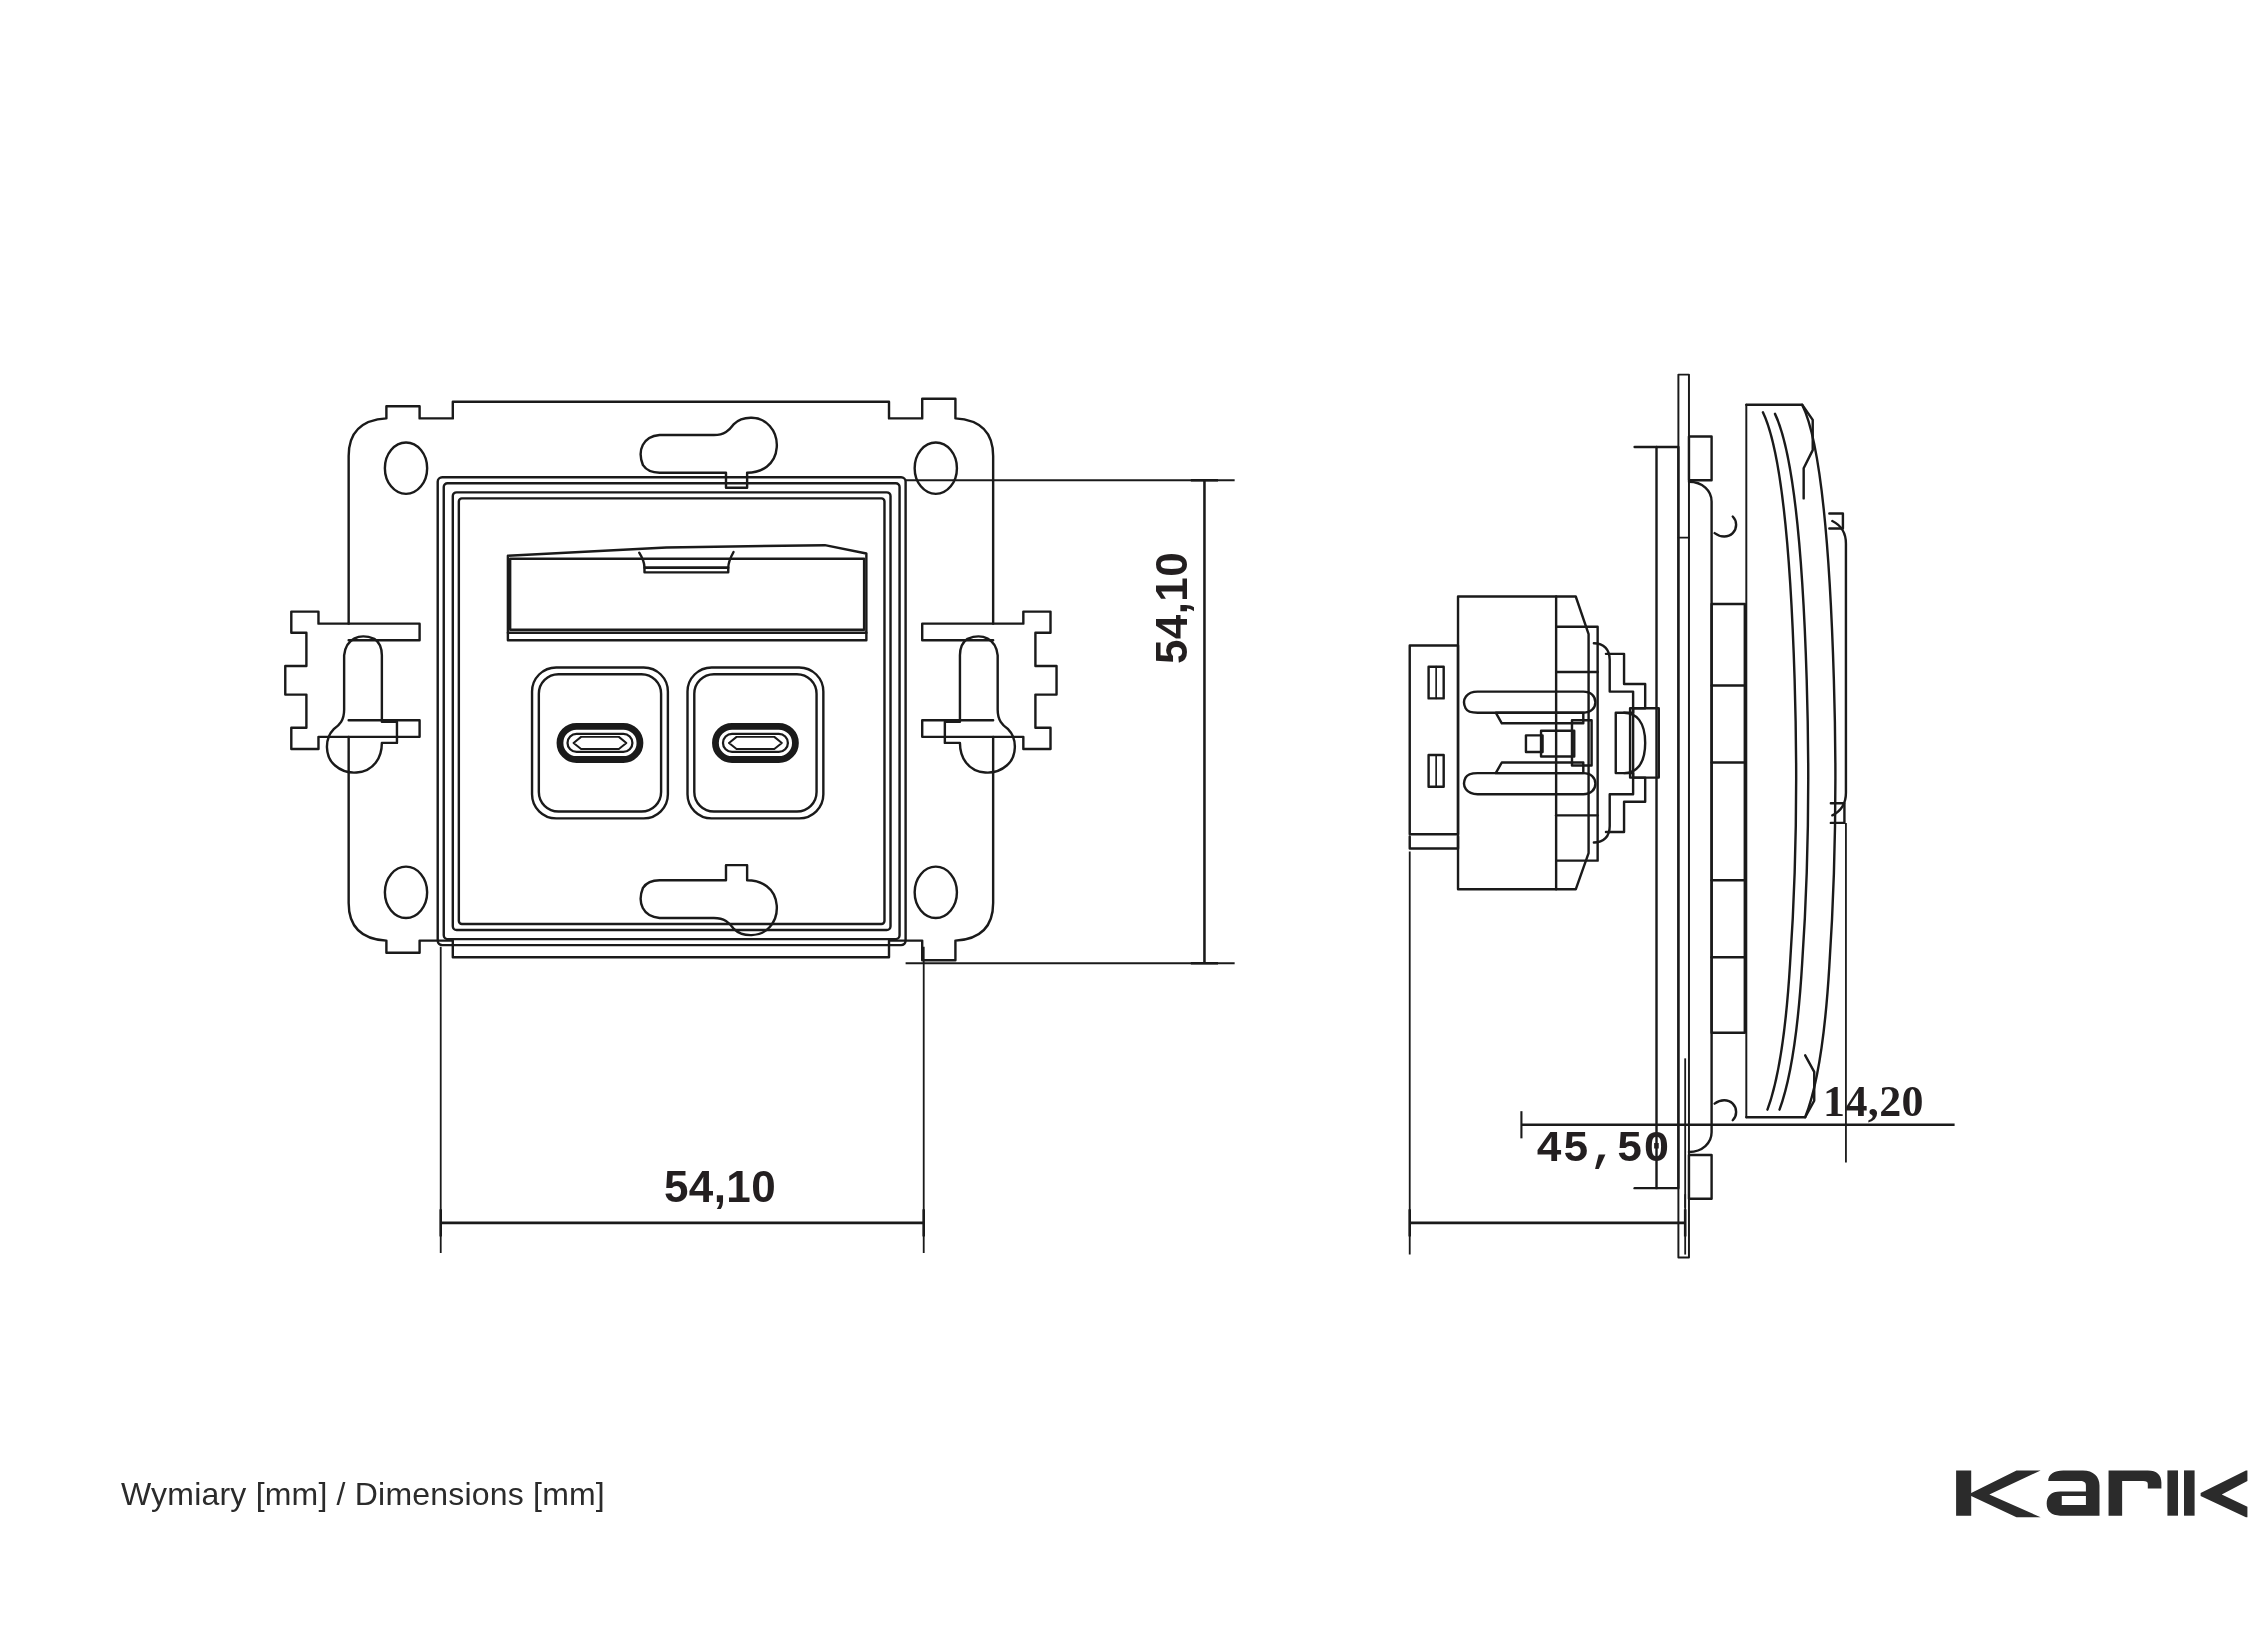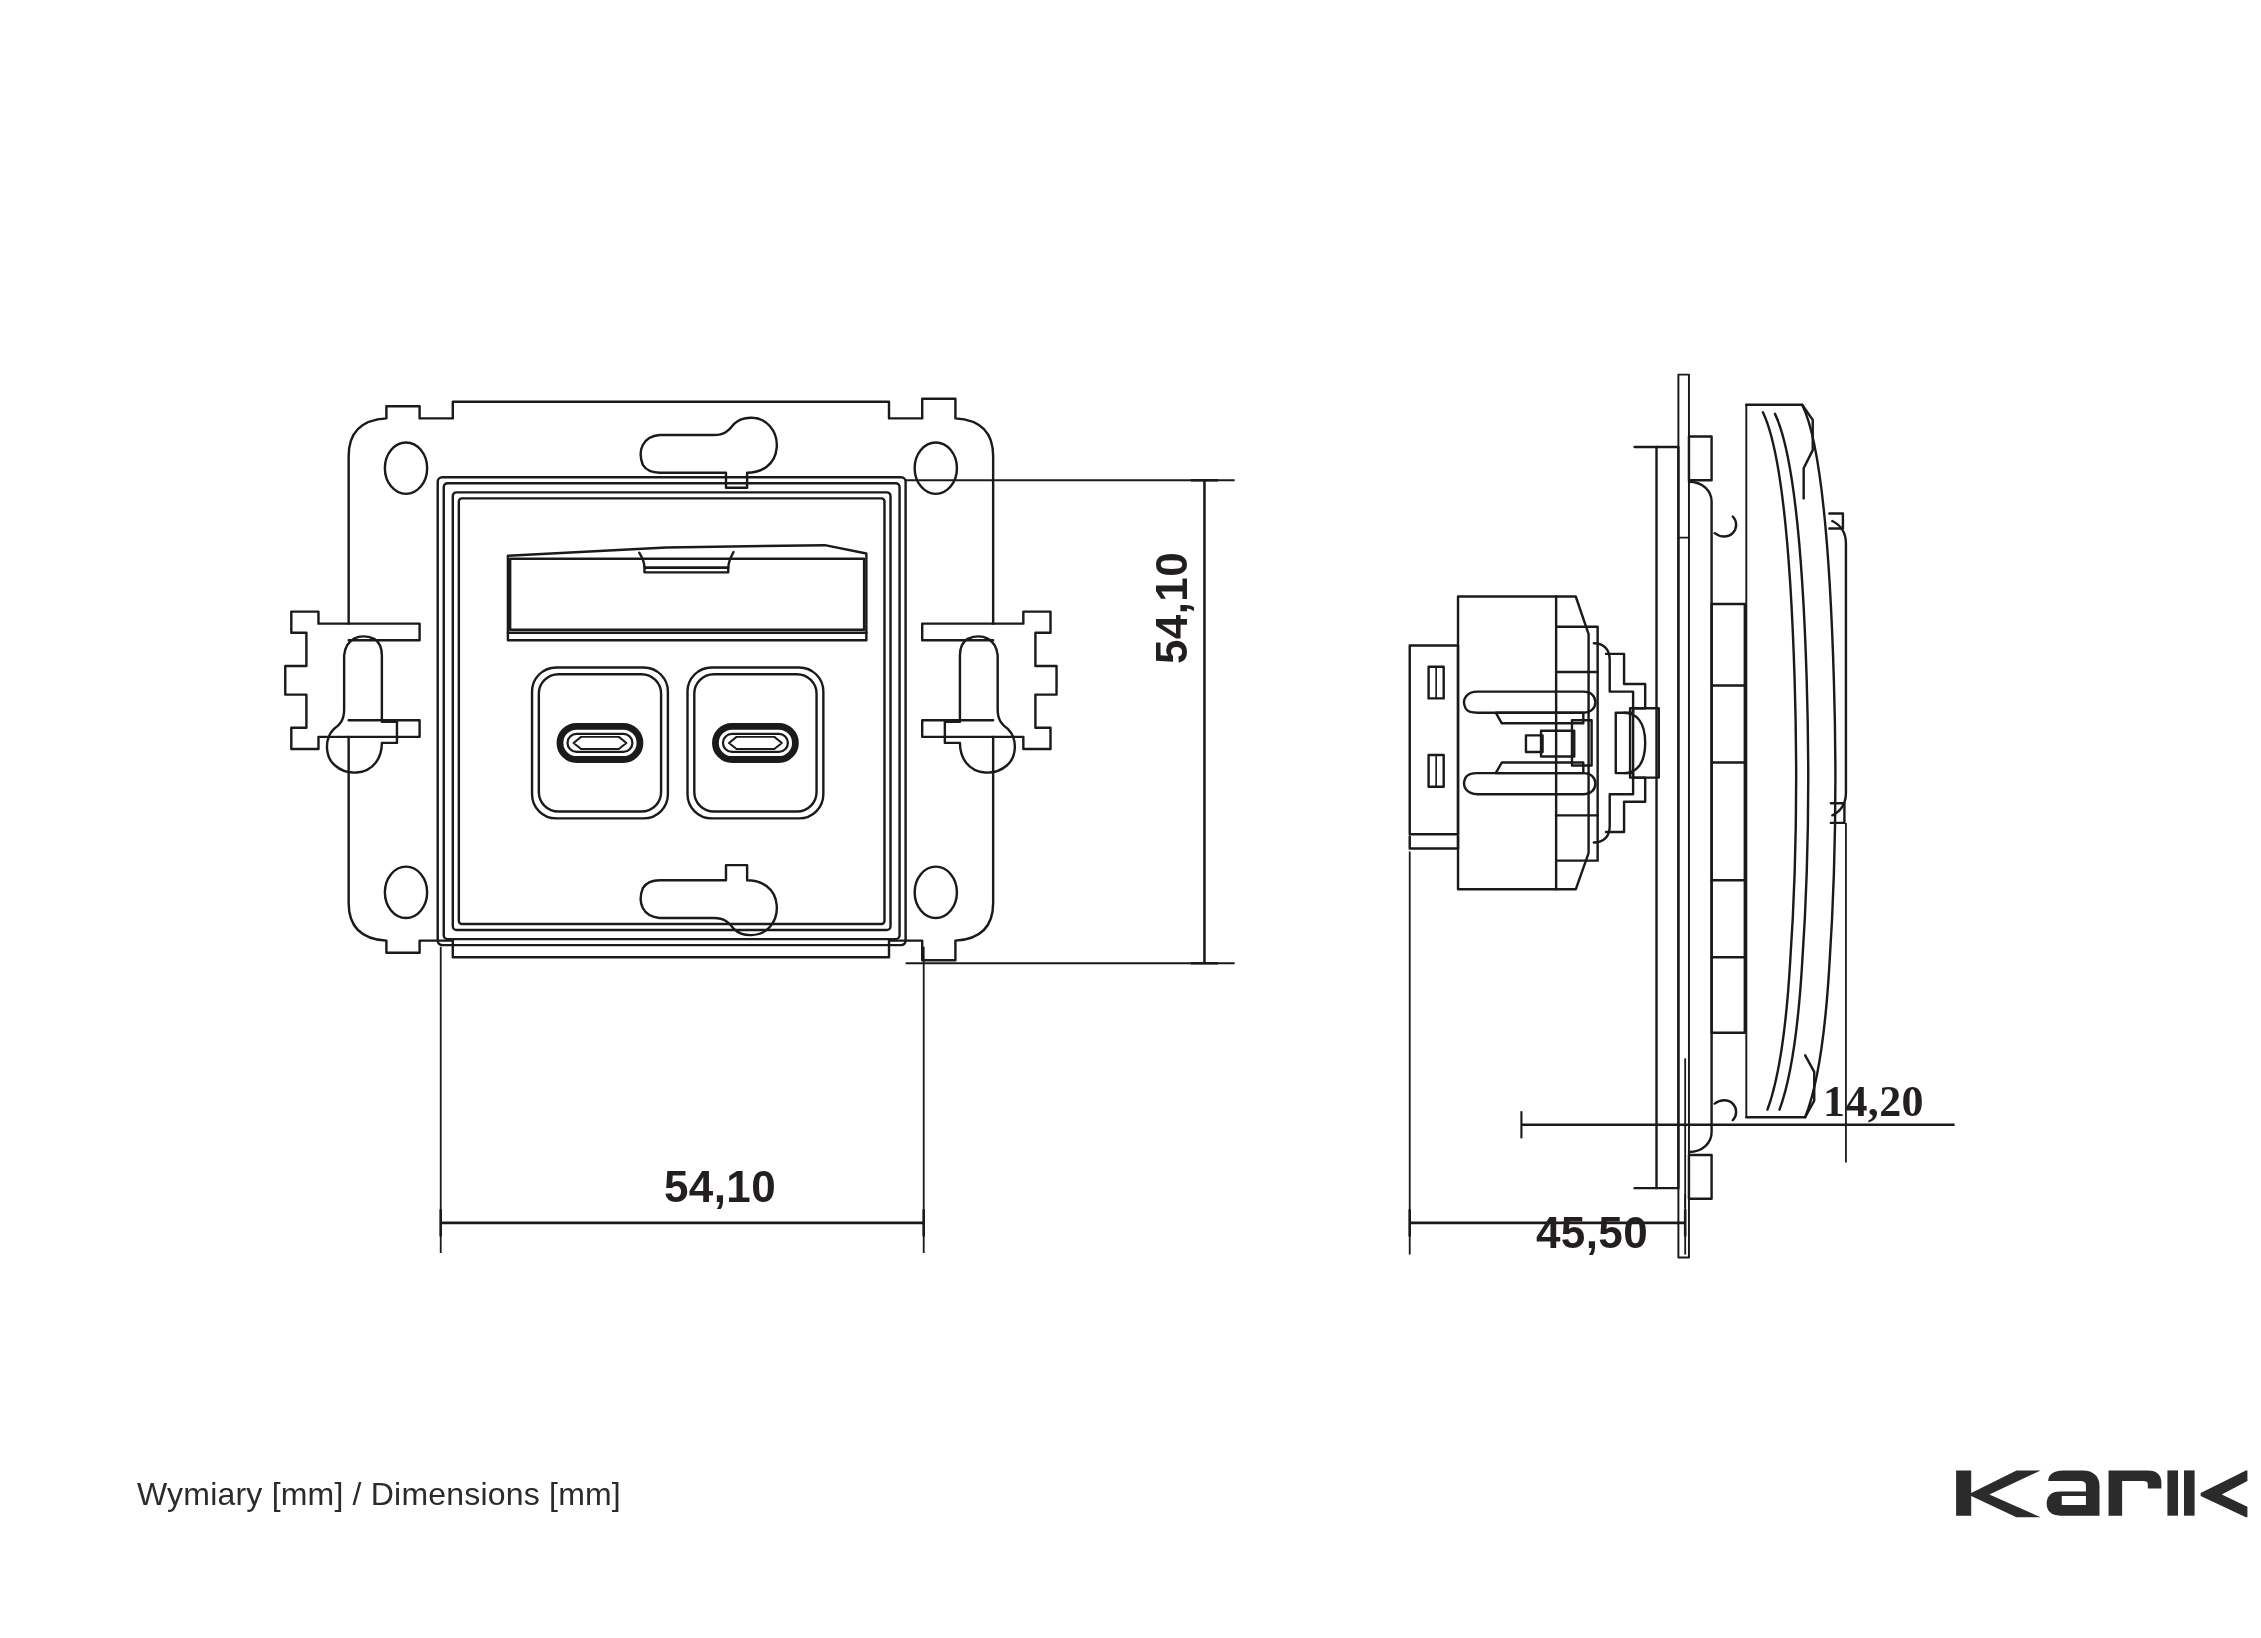--- a/index.html
+++ b/index.html
@@ -15,42 +15,42 @@
     overflow: hidden;
   }
   #sheet {
     position: absolute;
     inset: 0;
     width: 2261px;
     height: 1639px;
   }
   .footer-note {
     position: absolute;
-    left: 137px;
+    left: 121px;
     top: 1476px;
     font-size: 32px;
     color: #2b2b2b;
     letter-spacing: 0.2px;
     white-space: nowrap;
   }
   .dim-label {
     position: absolute;
     font-size: 44px;
     font-weight: bold;
     color: #231f20;
     letter-spacing: 0.4px;
     white-space: nowrap;
   }
   #dim-w-front { left: 664px; top: 1162px; }
   #dim-h-front {
     left: 1147px; top: 664px;
     transform: rotate(-90deg);
     transform-origin: left top;
   }
-  #dim-w-side  { left: 1536px; top: 1208px; }
+  #dim-w-side  { left: 1536px; top: 1124px; font-family: Liberation Mono, monospace; }
   #dim-d-side  { left: 1823px; top: 1076px; font-family: Liberation Serif, serif; }
 </style>
 </head>
 <body>
 
 <svg id="sheet" viewBox="0 0 2996 2171" xmlns="http://www.w3.org/2000/svg">
 
   <rect x="0" y="0" width="2996" height="2171" fill="#ffffff"></rect>
 
   <g fill="none" stroke="#1a1a1a" stroke-width="3.2" stroke-linejoin="round" stroke-linecap="round">

